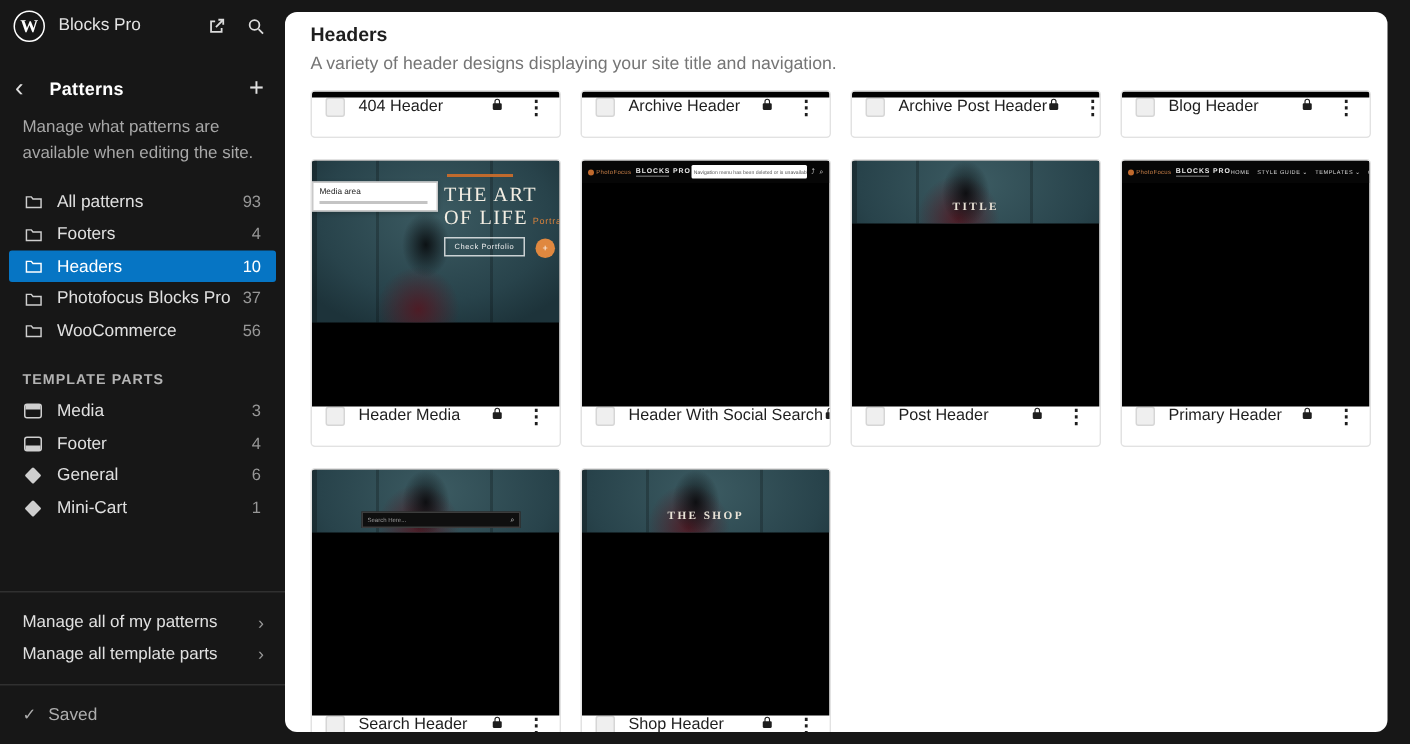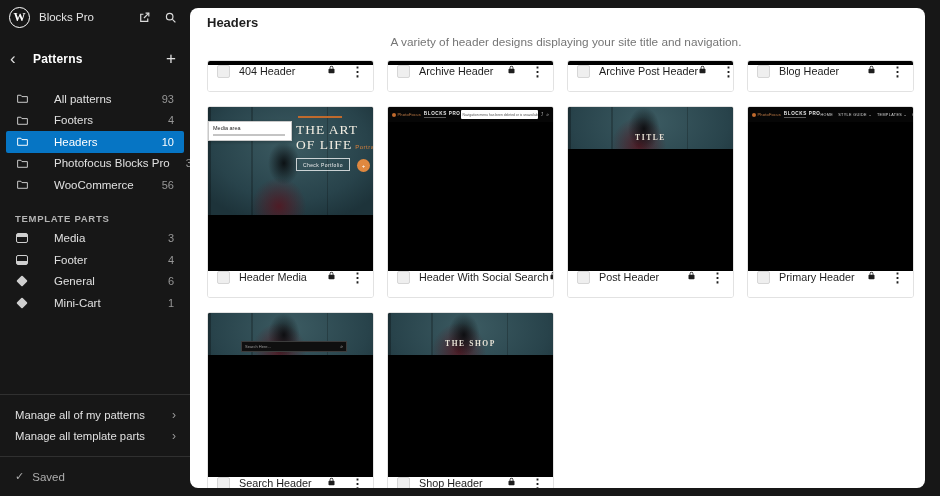--- a/index.html
+++ b/index.html
@@ -24,21 +24,21 @@
   
   .sidebar { position:absolute; top:34px; left:0; width:190px; bottom:0; color:#ddd; }
   .sidebar-header { display:flex; align-items:center; padding:16px 14px 8px 10px; }
   .back-chev { color:#e0e0e0; font-size:17px; line-height:1; width:16px; cursor:pointer; }
   .sidebar-title { font-size:12px; font-weight:bold; color:#fff; margin-left:7px; letter-spacing:.2px; }
   .plus-btn { margin-left:auto; color:#e0e0e0; font-size:17px; line-height:1; cursor:pointer; }
   .sidebar-desc { padding:2px 15px 0 15px; font-size:11.3px; line-height:1.5; color:#a8a8a8; }
 
   .nav-list { margin-top:13px; }
   .nav-row { display:flex; align-items:center; height:21.5px; margin:0 6px; padding:0 10px 0 9px;
-    border-radius:2px; font-size:11.5px; color:#e0e0e0; cursor:pointer;gap:16px; }
+    border-radius:2px; font-size:11.5px; color:#e0e0e0; cursor:pointer; }
   .nav-row .glyph { width:14px; height:14px; color:#cfcfcf; display:flex; align-items:center; justify-content:center; flex:0 0 auto; }
   .nav-row .lbl { margin-left:9px; white-space:nowrap; }
   .nav-row .cnt { margin-left:auto; font-size:11px; color:#979797; }
   .nav-row.selected { background:#0675c4; color:#fff; }
   .nav-row.selected .cnt, .nav-row.selected .glyph { color:#fff; }
 
   .section-label { padding:0 15px; margin-top:17px; margin-bottom:4px;
     font-size:9.5px; font-weight:bold; letter-spacing:.7px; color:#b4b4b4; }
 
   
@@ -53,21 +53,21 @@
     font-size:11.3px; color:#e0e0e0; cursor:pointer; }
   .manage-link .chev { margin-left:auto; color:#9a9a9a; font-size:12px; }
   .manage-wrap { padding:9px 0 10px 0; }
   .saved-row { display:flex; align-items:center; height:39px; padding:0 15px; color:#aeaeae; font-size:11.5px; cursor:pointer; }
   .saved-row .check { margin-right:8px; font-size:11px; color:#aeaeae; }
 
   
   .main { position:absolute; left:190px; top:8px; width:735px; height:480px;
     background:#fff; border-radius:8px; padding:7px 0 0 17px; overflow:hidden; }
   .main-title { font-size:13px; font-weight:bold; color:#1e1e1e; }
-  .main-desc { margin-top:5px; font-size:11.8px; color:#757575;text-align:center; }
+  .main-desc { margin-top:5px; font-size:11.8px; color:#757575; }
 
   .grid { margin-top:11px; display:grid; grid-template-columns:repeat(4,167px);
     column-gap:13px; row-gap:14px; align-items:start; }
 
   .card { width:167px; border:1px solid #e2e2e2; border-radius:3px; background:#fff; overflow:hidden; cursor:pointer; }
   .preview { position:relative; background:#000; overflow:hidden; }
   .preview.cut { height:4px; }
   .preview.tall { height:164px; }
 
   .cfooter { height:26px; display:flex; align-items:flex-start; padding:0 9px; background:#fff; }
@@ -149,20 +149,21 @@
     </div>
   </div>
 </div>
 
 <div class="sidebar">
   <div class="sidebar-header">
     <div class="back-chev">‹</div>
     <div class="sidebar-title">Patterns</div>
     <div class="plus-btn">+</div>
   </div>
+  <div class="sidebar-desc">Manage what patterns are available when editing the site.</div>
 
   <div class="nav-list" id="category-list">
       <div class="nav-row" style="--accent: #0675c4;">
         <span class="glyph">
           <svg width="13" height="13" viewBox="0 0 24 24" fill="none" stroke="currentColor" stroke-width="1.8">
             <path d="M3 6h6l2 2.5h10V19H3z"></path>
           </svg>
         </span>
         <span class="lbl">All patterns</span>
         <span class="cnt">93</span>

